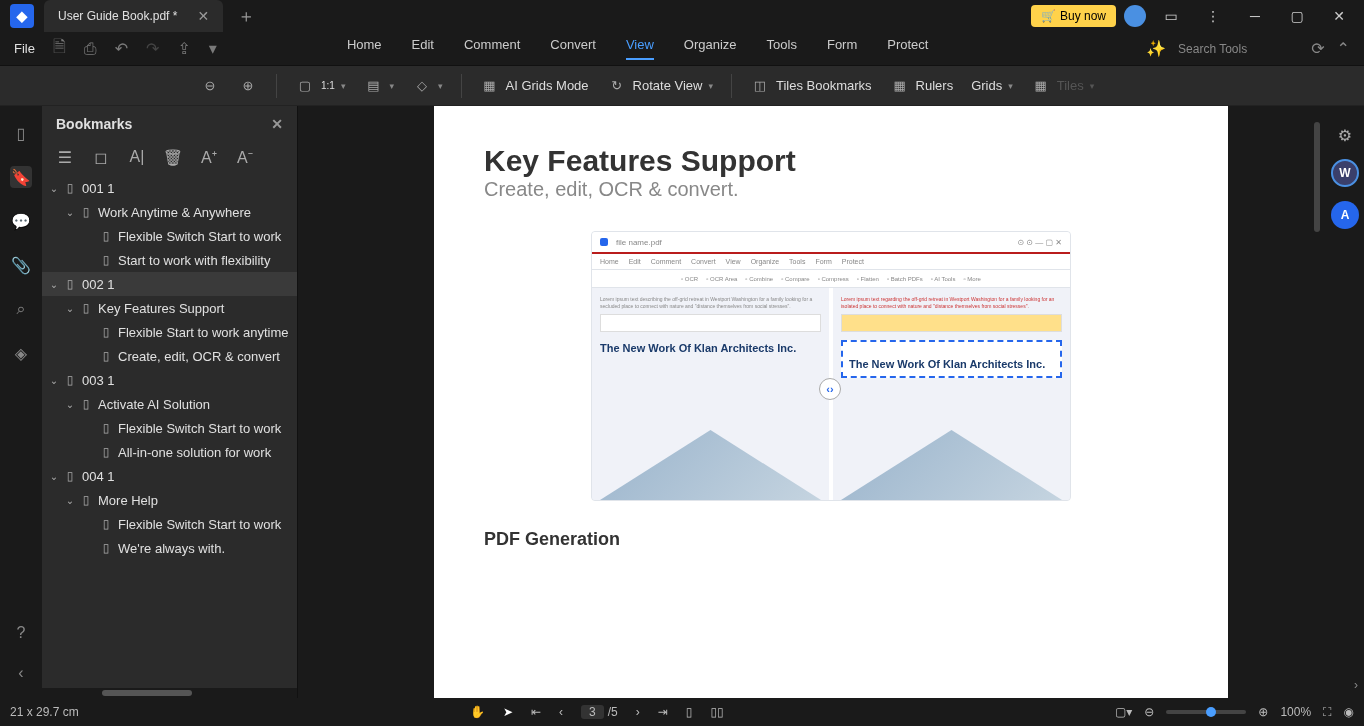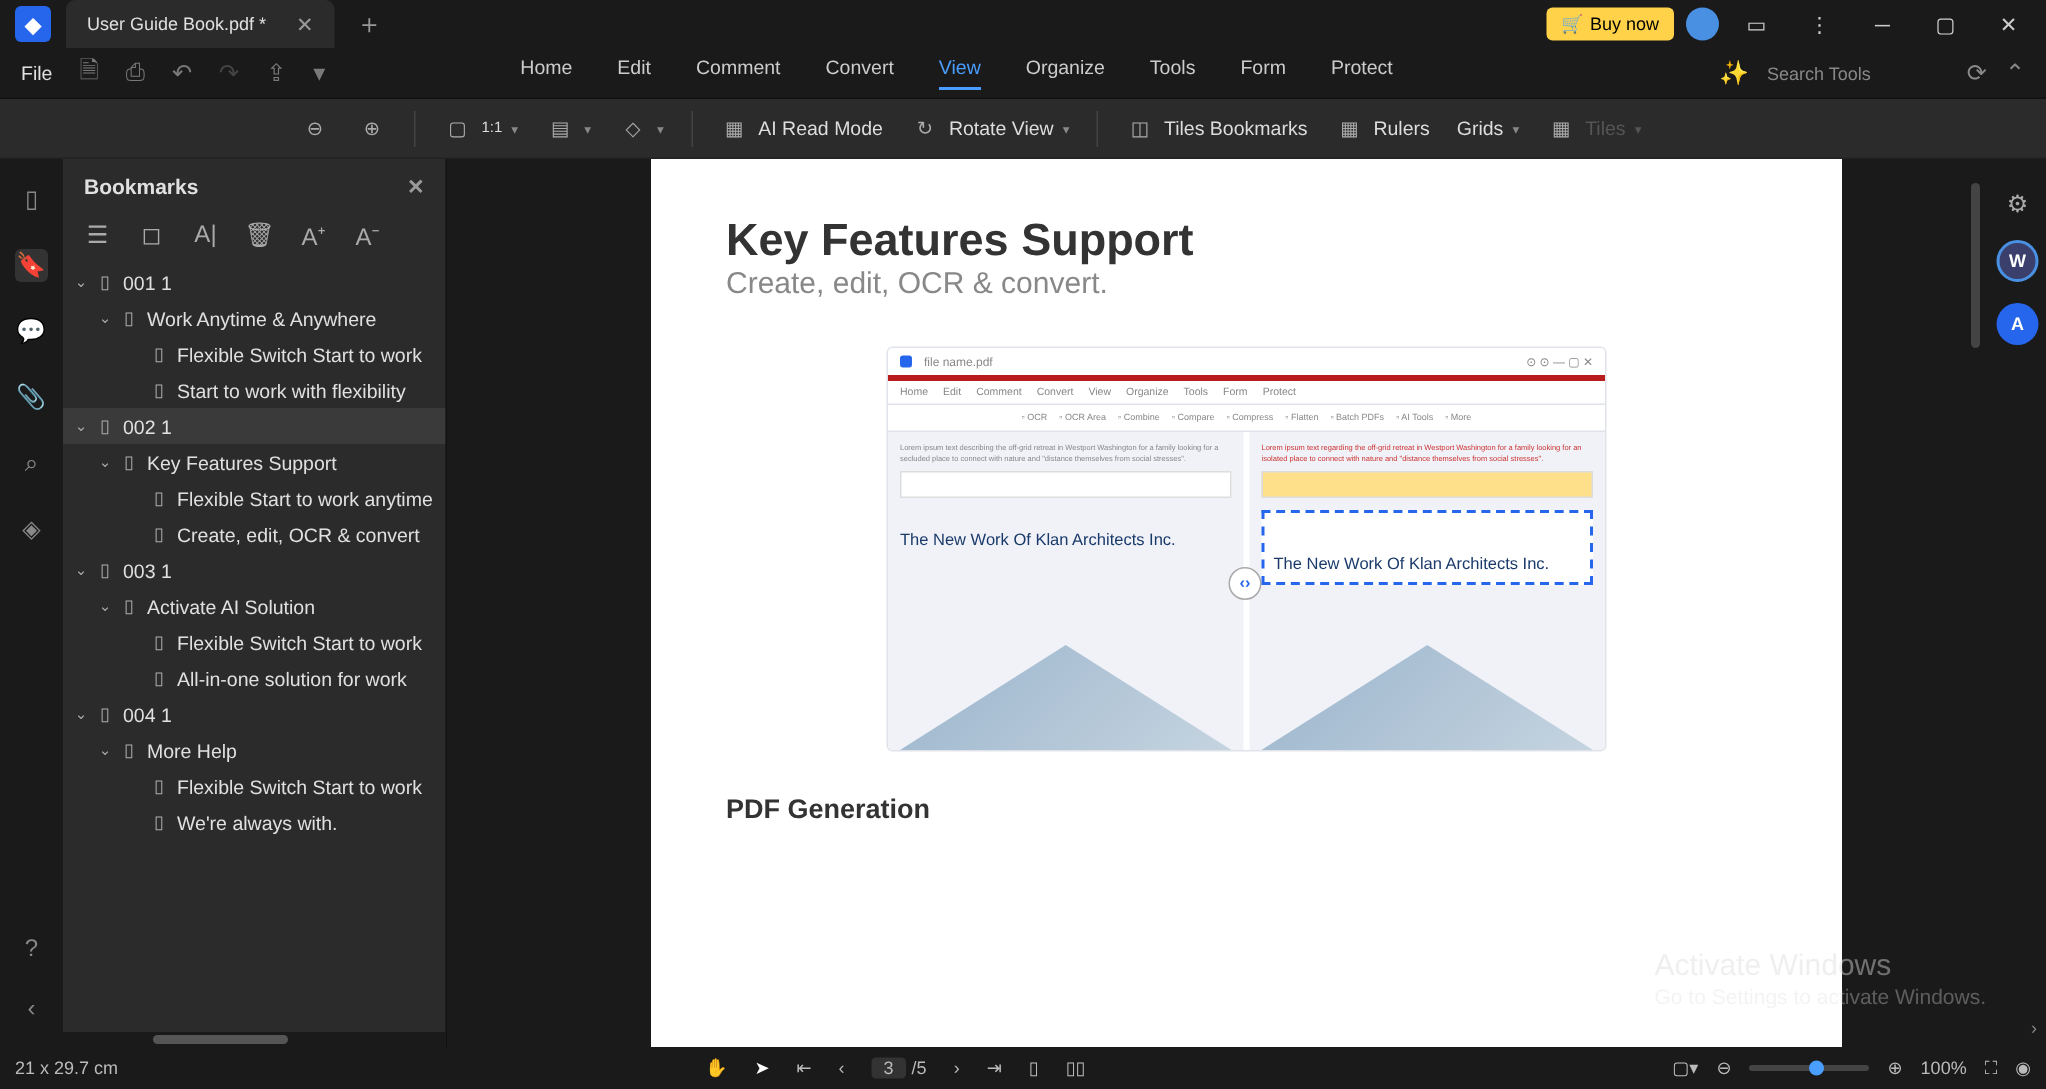--- a/index.html
+++ b/index.html
@@ -46,29 +46,29 @@
 .bm-icon { width:16px; text-align:center; color:#aaa; font-size:12px; margin-right:4px;}
 .indent1 { padding-left:20px; }
 .indent2 { padding-left:40px; }
 
 .canvas-area { flex:1; background:#1a1a1a; position:relative; overflow:hidden; display:flex; justify-content:center; }
 .page { width:794px; background:#fff; color:#333; padding:30px 50px; margin-top:0; position:relative; }
 .big-num { font-size:90px; font-weight:700; color:#2566ec; line-height:1; }
 .pg-head { font-size:30px; font-weight:600; color:#333; margin-top:8px; }
 .pg-sub { font-size:20px; color:#888; margin-top:0; }
 .pg-img { width:480px; height:270px; background:#eef2f8; margin:30px auto 0; border:1px solid #e0e4ea; border-radius:4px; position:relative; overflow:hidden;}
-.pg-img-bar { height:22px; background:#fff; border-bottom:4px solid #b91c1c; display:flex; align-items:center; padding:0 8px; gap:8px; font-size:8px; color:#888;}
+.pg-img-bar { height:22px; background:#fff; border-bottom:2px solid #b91c1c; display:flex; align-items:center; padding:0 8px; gap:8px; font-size:8px; color:#888;}
 .pg-img-menu { height:16px; background:#fff; border-bottom:1px solid #e0e4ea; display:flex; align-items:center; padding:0 8px; gap:10px; font-size:7px; color:#888;}
 .pg-img-tools { height:18px; background:#fff; border-bottom:1px solid #e0e4ea; display:flex; align-items:center; justify-content:center; gap:8px; font-size:6px; color:#888;}
 .pg-img-body { display:flex; height:calc(100% - 56px);}
 .pg-half { flex:1; background:#f0f2f8; padding:8px; position:relative;}
 .pg-half + .pg-half { border-left:4px solid #fff;}
 .pg-mini-text { font-size:5px; color:#cc3333; line-height:1.4; }
 .pg-mini-box { background:#ffe08a; border:1px solid #ddd; height:18px; margin-top:4px;}
-.pg-mini-title { font-size:11px; font-weight:400; color:#1a3a6a; margin-top:22px; line-height:1.1;}
+.pg-mini-title { font-size:11px; font-weight:700; color:#1a3a6a; margin-top:10px; line-height:1.1;}
 .pg-building { position:absolute; bottom:0; left:8px; right:8px; height:70px; background:linear-gradient(135deg,#9ab4cc 0%,#c5d4e0 100%); clip-path:polygon(0 100%,50% 0,100% 100%);}
 .pg-selected { border:2px dashed #2566ec; padding:6px; background:#fff;}
 .slider-handle { position:absolute; left:calc(50% - 12px); top:calc(50% + 12px); width:22px; height:22px; background:#fff; border:1px solid #aaa; border-radius:50%; display:flex; align-items:center; justify-content:center; color:#2566ec; font-size:11px; font-weight:bold;}
 .pdf-gen { font-size:18px; font-weight:700; color:#333; margin-top:28px;}
 
 .rside { position:absolute; right:0; top:0; width:38px; display:flex; flex-direction:column; align-items:center; gap:14px; padding-top:20px;}
 .rside-btn { width:28px; height:28px; border-radius:50%; display:flex; align-items:center; justify-content:center; font-size:12px; font-weight:bold; }
 .rside-w { background:#3a3f6b; color:#fff; border:2px solid #4a90e2;}
 .rside-a { background:#2566ec; color:#fff;}
 .rside-sliders { color:#aaa; font-size:16px; }
@@ -160,21 +160,21 @@
       <span class="rib-icon">▤</span>
       <span style="font-size:9px;color:#888">▾</span>
     </div>
   <div class="rib-item">
       <span class="rib-icon">◇</span>
       <span style="font-size:9px;color:#888">▾</span>
     </div>
   <div class="rib-sep"></div>
   <div class="rib-item">
       <span class="rib-icon">▦</span>
-      <span>AI Read Mode</span>
+      <span>AI Grids Mode</span>
     </div>
   <div class="rib-item">
       <span class="rib-icon">↻</span>
       <span>Rotate View</span>
       <span style="font-size:9px;color:#888">▾</span>
     </div>
   <div class="rib-sep"></div>
   <div class="rib-item">
       <span class="rib-icon">◫</span>
       <span>Tiles Bookmarks</span>
@@ -362,24 +362,20 @@
       <div class="pdf-gen">PDF Generation</div>
     </div>
     <div class="scroll-ind"></div>
 
     <div class="rside">
       <div class="rside-sliders">⚙</div>
       <div class="rside-btn rside-w">W</div>
       <div class="rside-btn rside-a">A</div>
     </div>
 
-    <div class="watermark">
-      <div class="wm-title">Activate Windows</div>
-      <div>Go to Settings to activate Windows.</div>
-    </div>
     <div style="position:absolute;right:6px;bottom:6px;color:#888;font-size:12px">›</div>
   </div>
 </div>
 
 <div class="statusbar">
   <span>21 x 29.7 cm</span>
   <div class="sb-mid">
     <span>✋</span>
     <span style="color:#fff">➤</span>
     <span>⇤</span>

